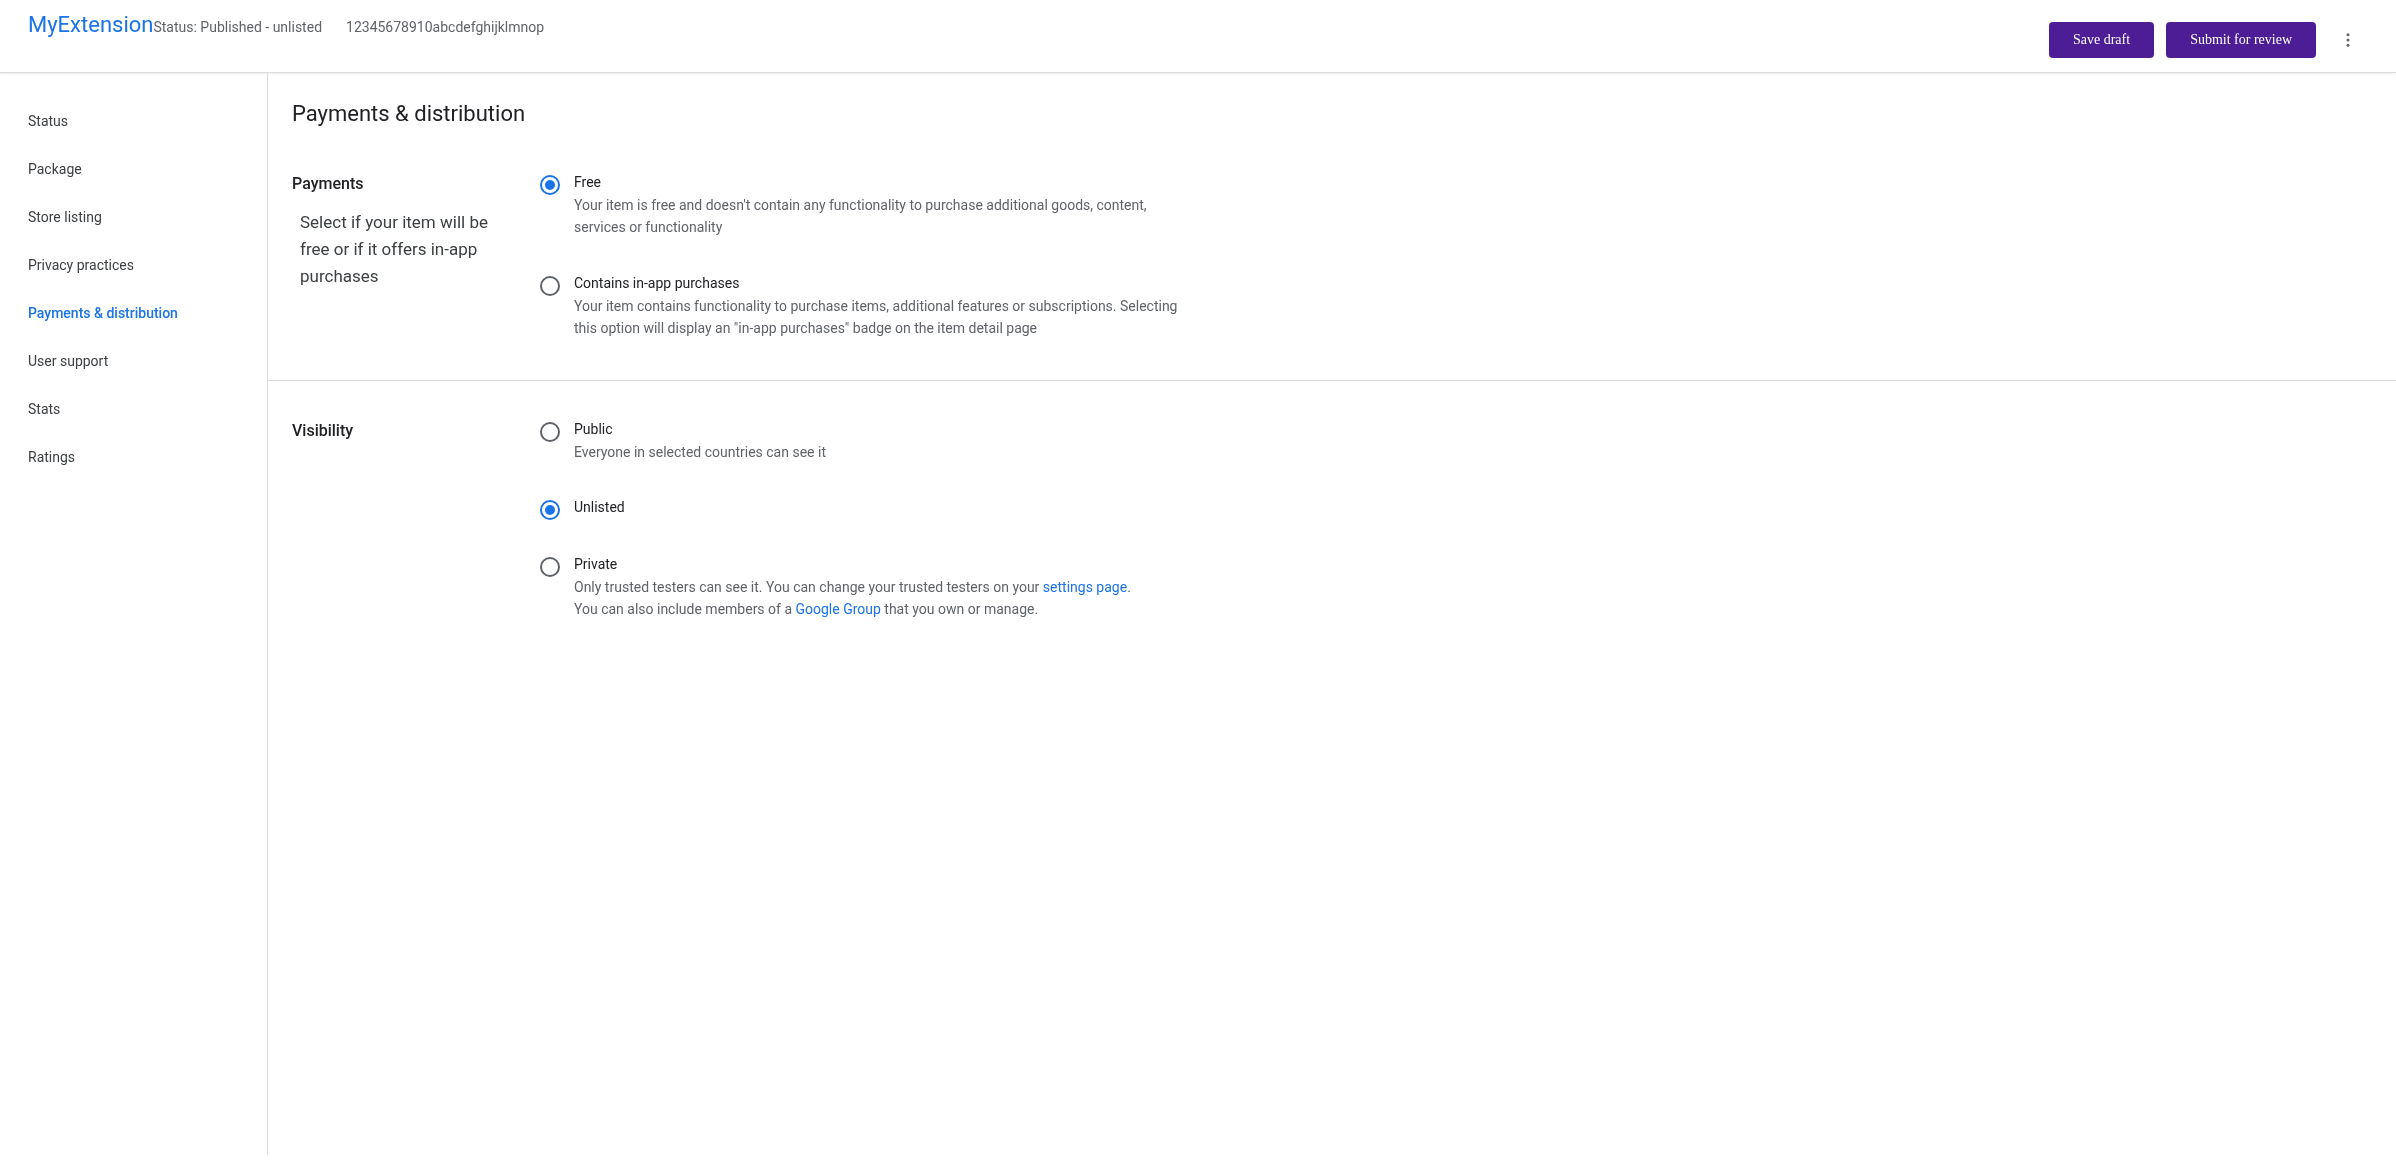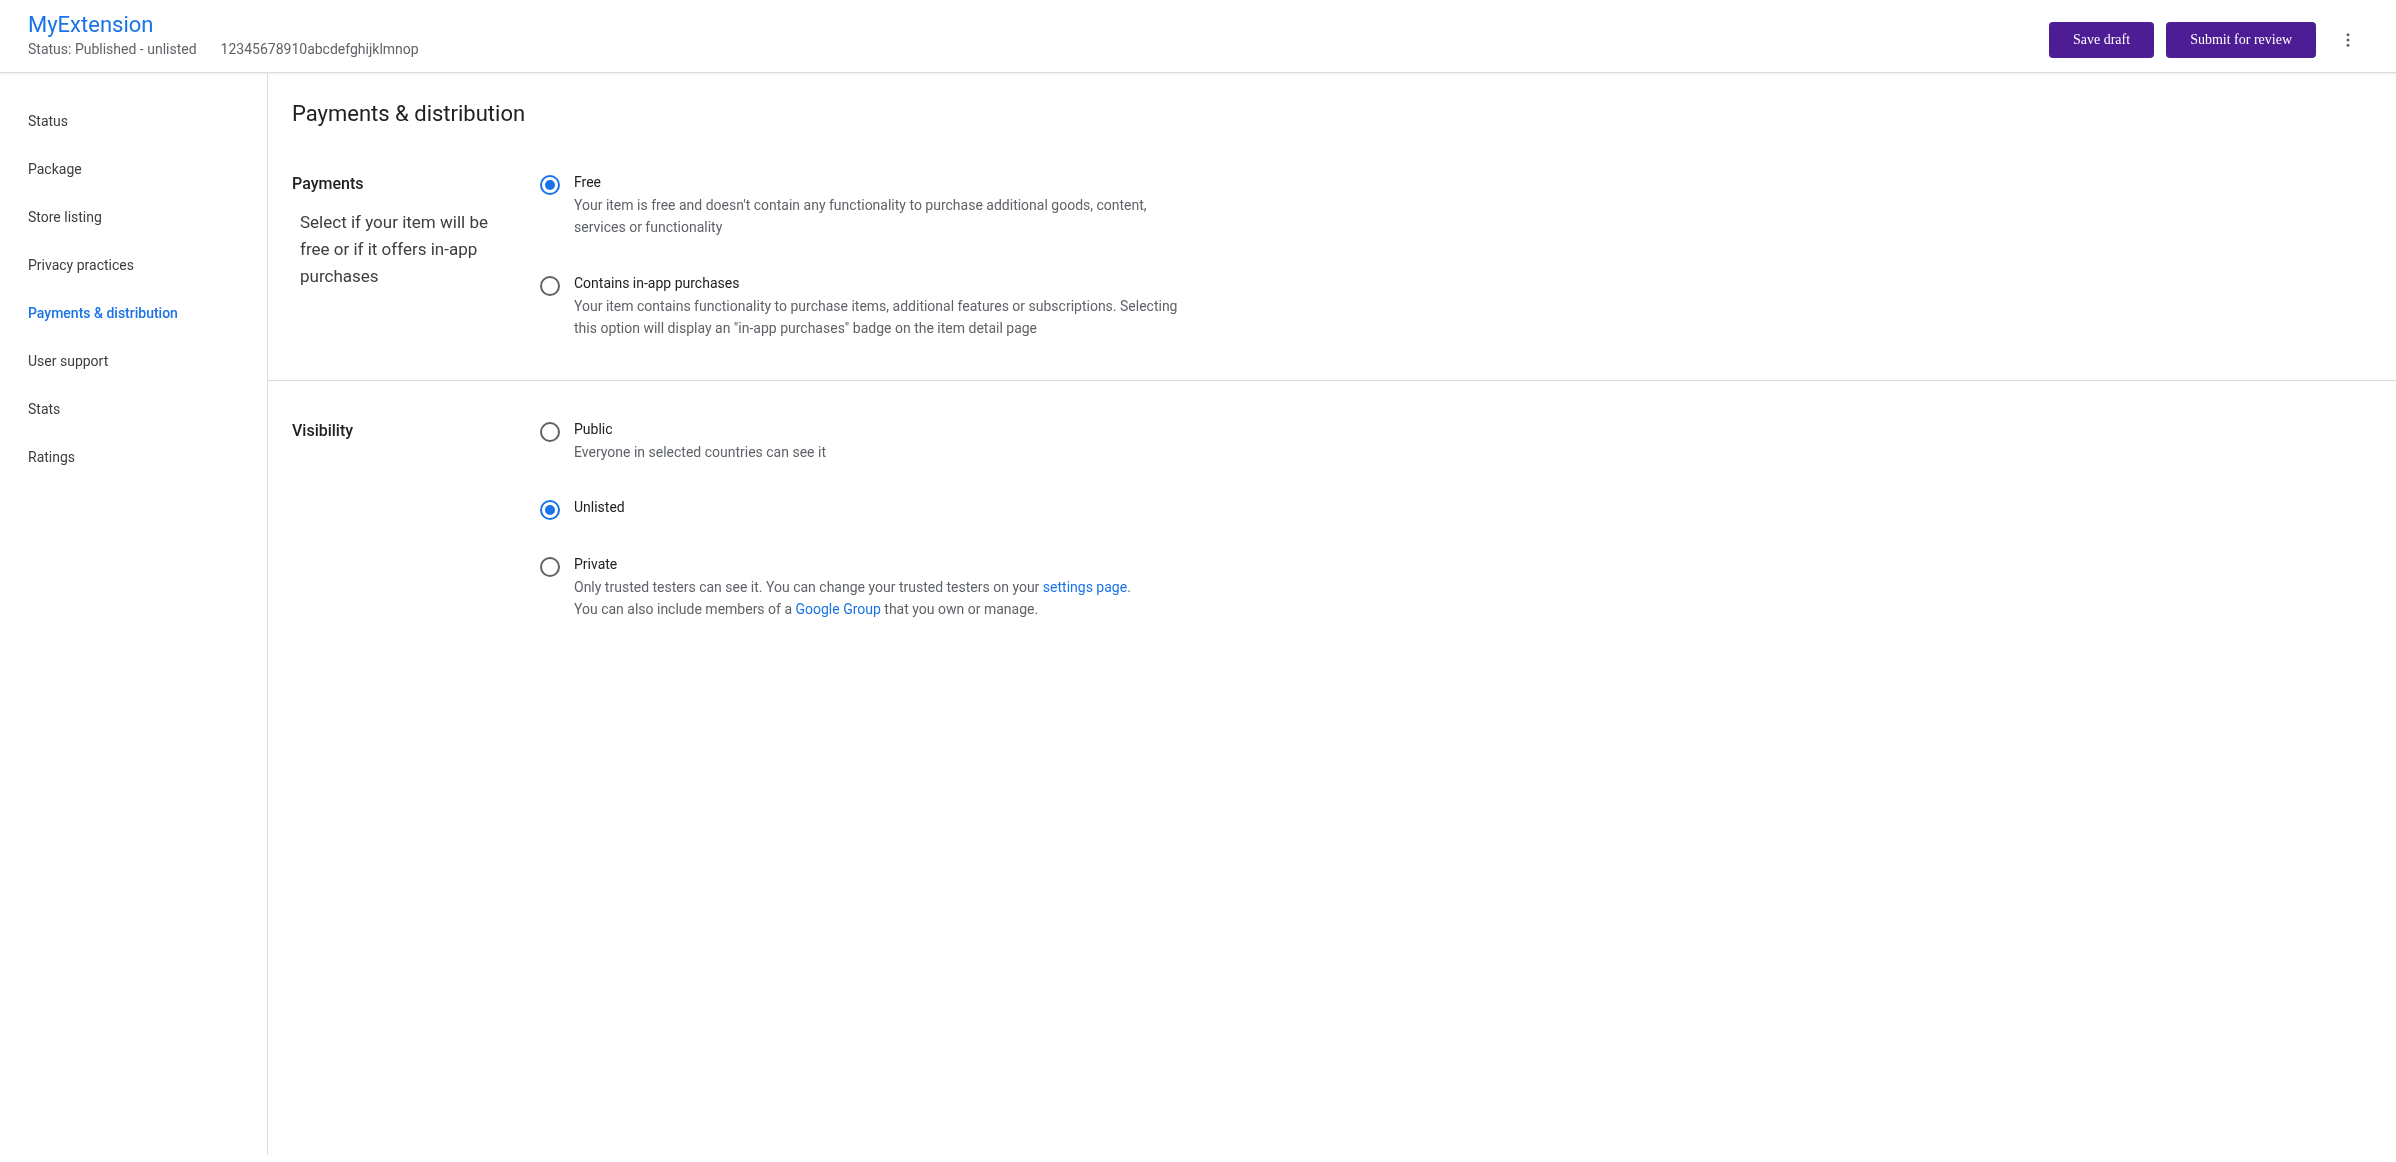--- a/index.html
+++ b/index.html
@@ -16,33 +16,34 @@
     .header {
       display: flex;
       justify-content: space-between;
       align-items: flex-start;
       padding: 12px 28px 12px 28px;
       border-bottom: 1px solid #dadce0;
       box-shadow: 0 1px 2px rgba(60,64,67,0.1);
     }
     .header-left {
       display: flex;
-      flex-direction: column;
+      flex-direction: row;
     }
     .app-title {
       font-size: 22px;
       color: #1a73e8;
       font-weight: 400;
       margin-bottom: 4px;
     }
     .header-meta {
       display: flex;
       gap: 24px;
       font-size: 14px;
       color: #5f6368;
+      align-items: center;
     }
     .header-right {
       display: flex;
       align-items: center;
       gap: 12px;
       padding-top: 8px;
     }
     .btn-primary {
       background: #4c1d95;
       color: #fff;

